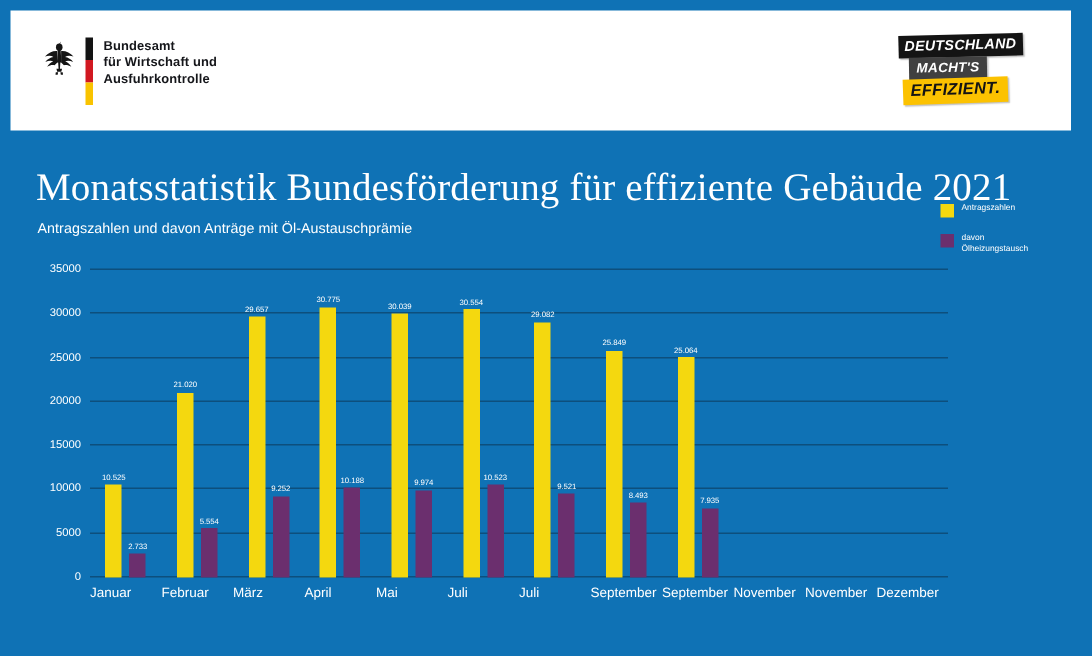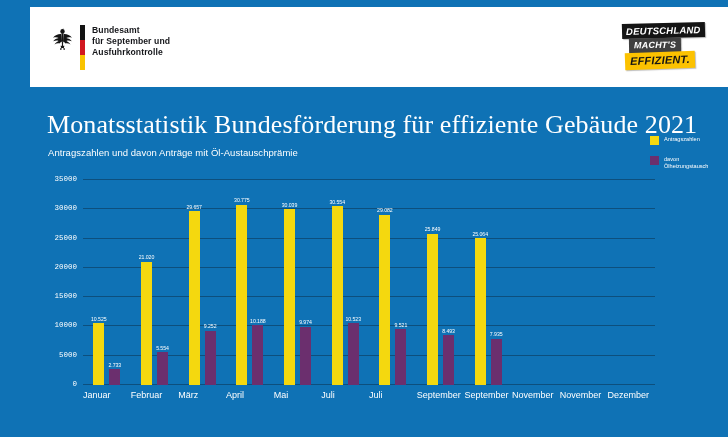--- a/index.html
+++ b/index.html
@@ -12,21 +12,20 @@
     overflow: hidden;
     font-family: "Liberation Sans", sans-serif;
     background: #0f72b5;
   }
   .page {
     position: relative;
     width: 586px;
     height: 437px;
     background: #0f72b5;
     box-sizing: border-box;
-    margin-left: 23px;
   }
 
   
   .header-band {
     position: absolute;
     left: 7px;
     top: 7px;
     width: 707px;
     height: 80px;
     background: #ffffff;
@@ -156,21 +155,20 @@
     background: #0d4f7d;
   }
   .ytick {
     position: absolute;
     right: 100%;
     margin-right: 6px;
     transform: translateY(-50%);
     font-size: 7.5px;
     color: #ffffff;
     white-space: nowrap;
-    font-family: Liberation Mono, monospace;
   }
   .bars {
     position: absolute;
     left: 0;
     right: 0;
     bottom: 0;
     top: 0;
     display: flex;
   }
   .group {
@@ -263,21 +261,21 @@
           <path d="M21.4 40.5 h3 l0.4 3.2 h-2.8 Z"></path>
         </g>
       </svg>
       <div class="flagbar">
         <i class="fb-black"></i>
           <i class="fb-red"></i>
           <i class="fb-gold"></i>
       </div>
       <div class="bafa-text">
         <div>Bundesamt</div>
-        <div>für September und</div>
+        <div>für Wirtschaft und</div>
         <div>Ausfuhrkontrolle</div>
       </div>
     </div>
 
     <div class="dme-logo">
       <div class="dme-box dme-1">DEUTSCHLAND</div>
       <div class="dme-box dme-2">MACHT'S</div>
       <div class="dme-box dme-3">EFFIZIENT.</div>
     </div>
 

